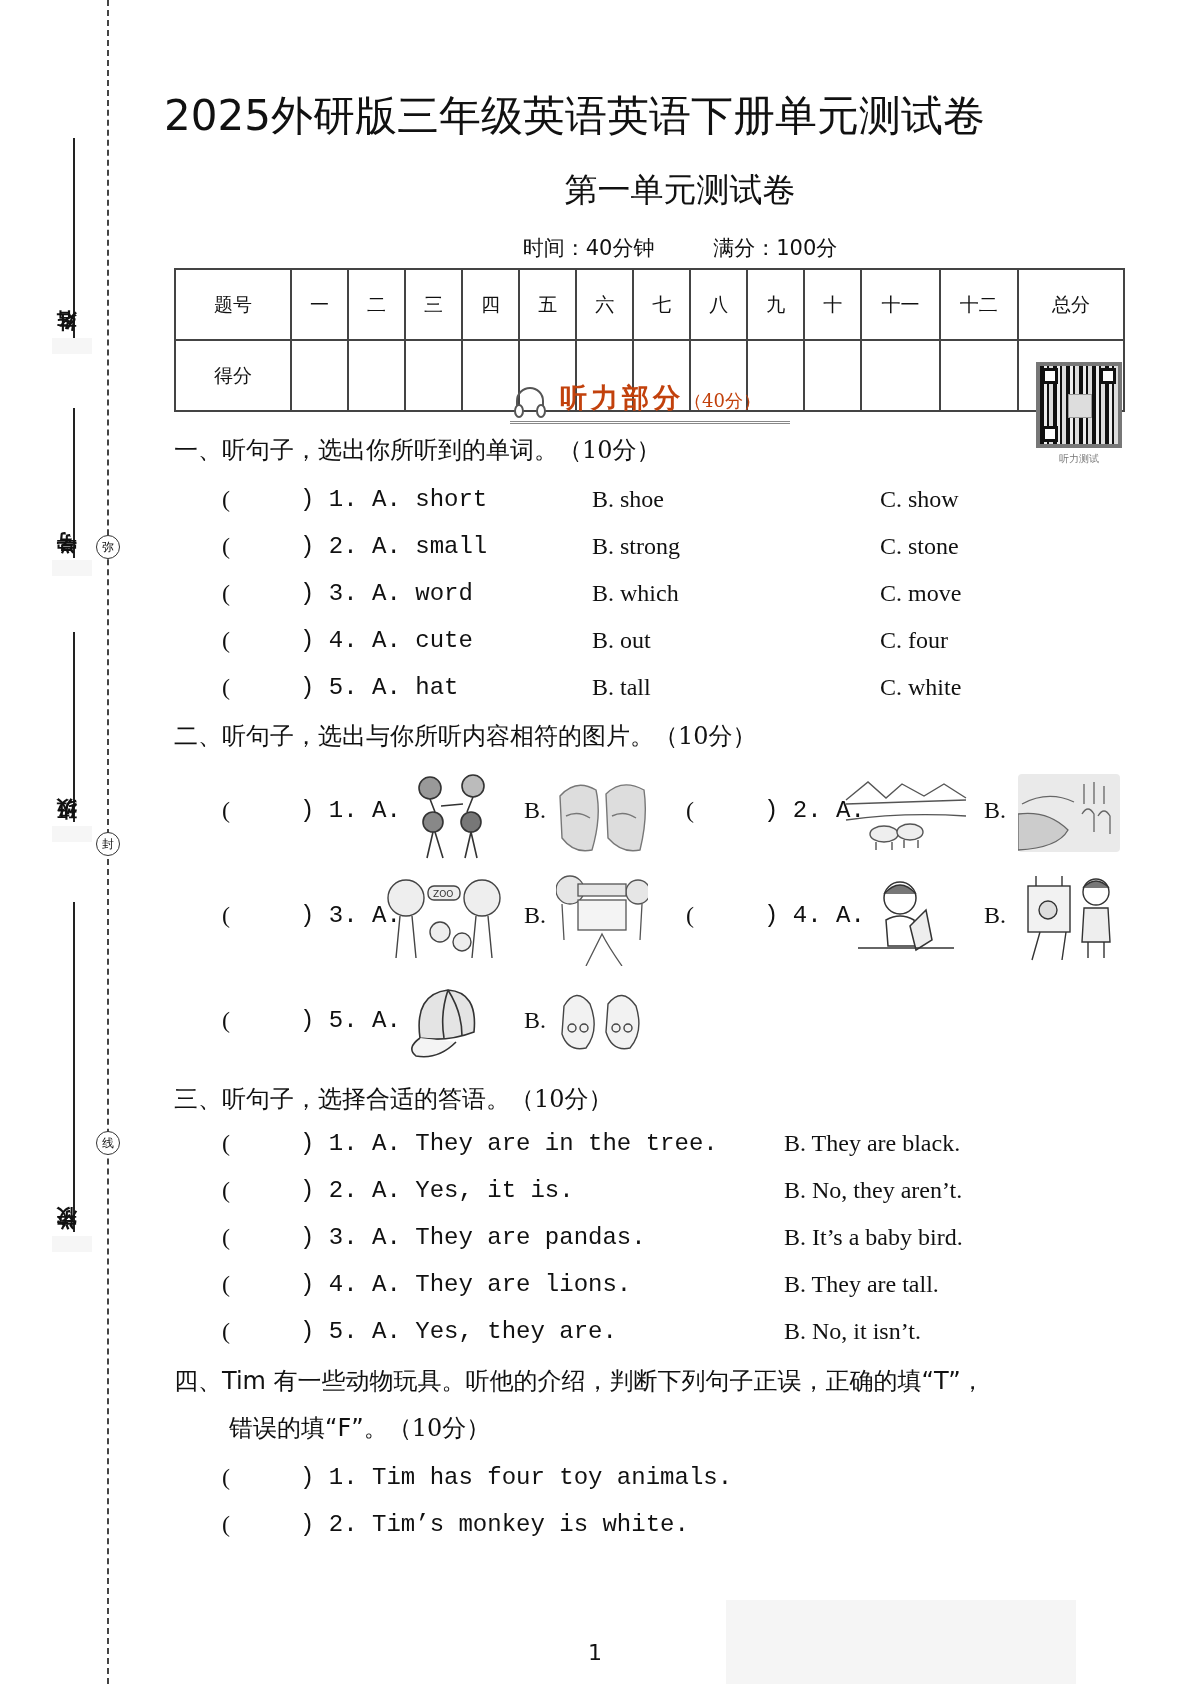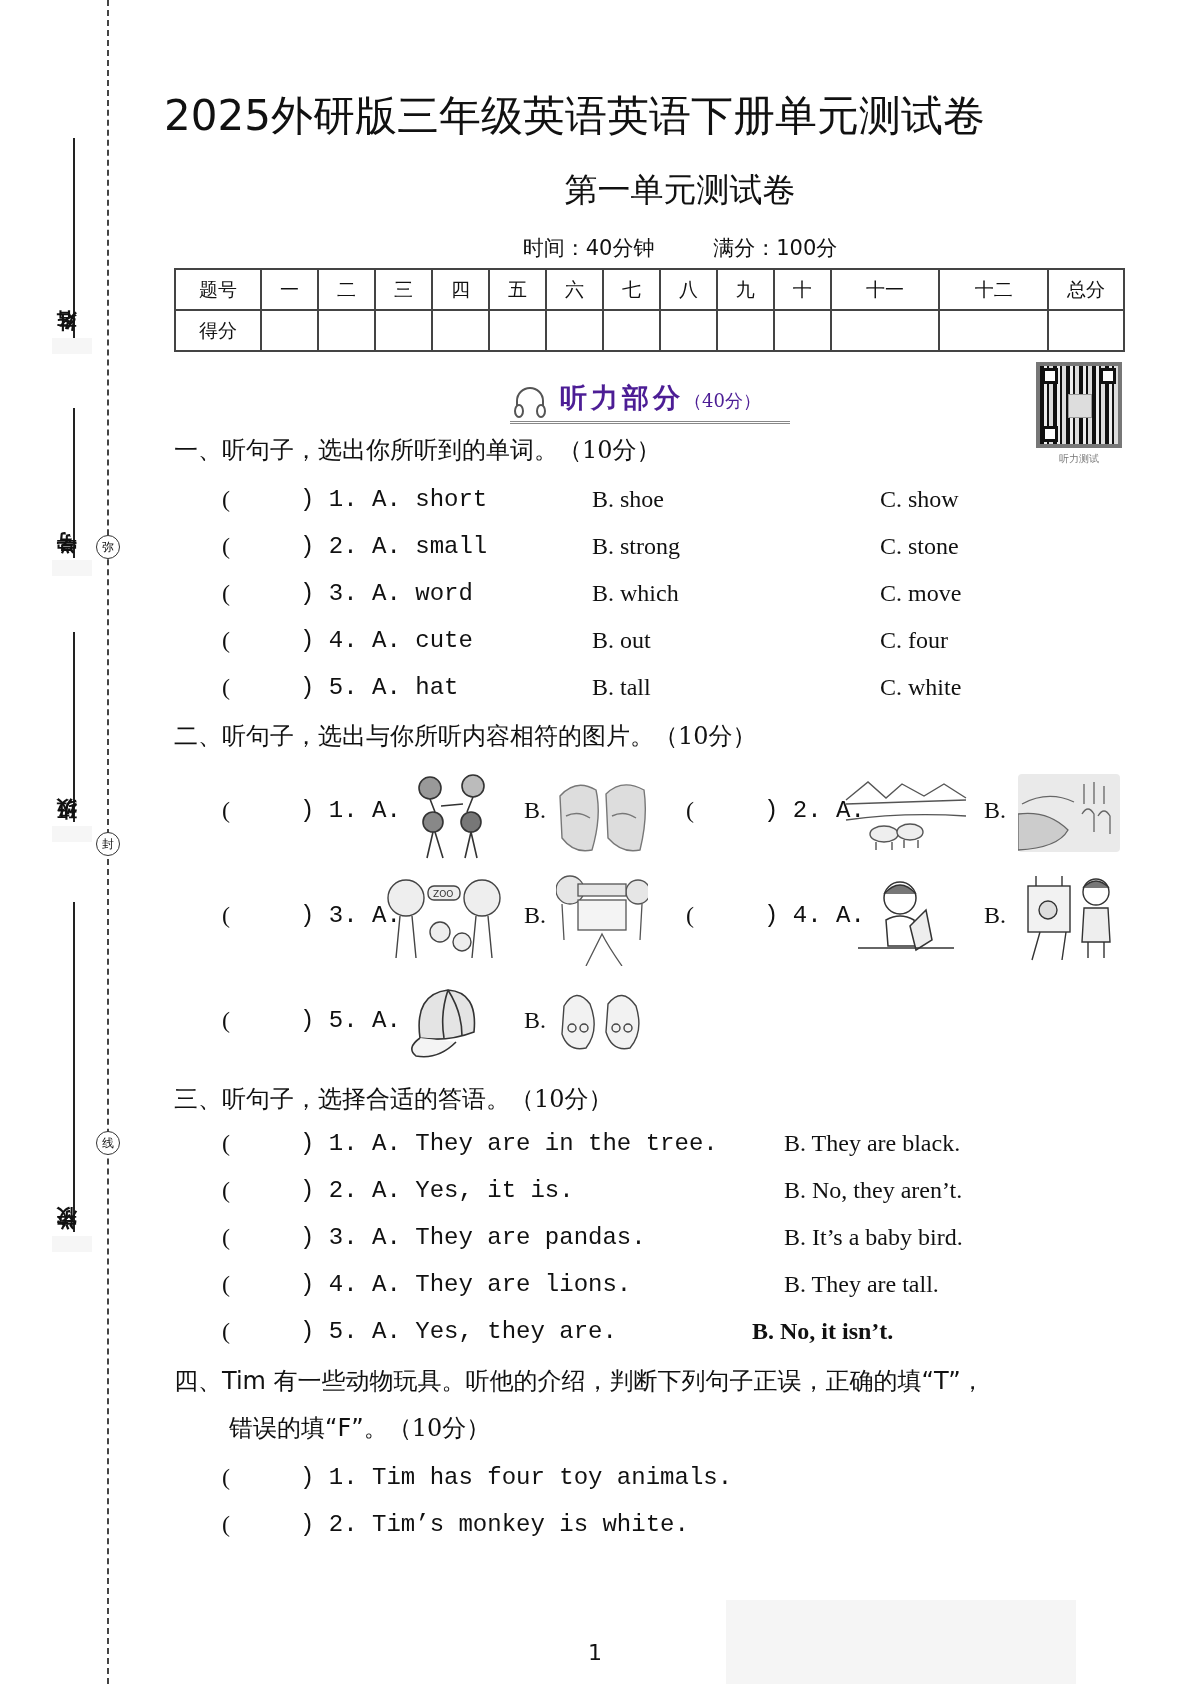--- a/index.html
+++ b/index.html
@@ -17,25 +17,25 @@
   .margin-label { position:absolute; left:52px; width:40px; font-family:"DejaVu Serif", serif; font-weight:bold;
                   font-size:20px; writing-mode:vertical-rl; transform:rotate(180deg); text-align:center;
                   background:#f6f6f6; padding:6px 0; letter-spacing:2px; }
 
   .title { left:164px; top:88px; width:1000px; text-align:left; font-size:42px; letter-spacing:0px; }
   .subtitle { left:180px; top:168px; width:1000px; text-align:center; font-size:33px; }
   .meta { left:180px; top:234px; width:1000px; text-align:center; font-size:21px; }
   .meta span + span { margin-left:52px; }
 
   table.score { position:absolute; left:174px; top:268px; width:951px; border-collapse:collapse; font-size:19px; }
-  table.score td { border:2px solid #444; height:39px; text-align:center; padding:0; }
+  table.score td { border:2px solid #444; height:39px; text-align:center; padding:15px; }
   table.score td.first { width:84px; }
 
   .section-banner { left:500px; top:380px; width:300px; height:42px; }
-  .banner-text { position:absolute; left:60px; top:0; font-size:27px; font-weight:bold; color:#4c1d95; letter-spacing:4px; }
+  .banner-text { position:absolute; left:60px; top:0; font-size:27px; font-weight:bold; color:#c2410c; letter-spacing:4px; }
   .banner-sub { font-size:18px; font-weight:normal; letter-spacing:0; font-family:"DejaVu Serif", serif; }
   .banner-underline { position:absolute; left:10px; top:41px; width:280px; border-top:3px double #888; }
 
   .qr { left:1036px; top:362px; width:86px; height:86px; background:#777; padding:4px; box-sizing:border-box; }
   .qr-inner { width:100%; height:100%; background:
       repeating-linear-gradient(90deg,#111 0 4px,#eee 4px 7px,#111 7px 9px,#ddd 9px 13px),
       repeating-linear-gradient(0deg,rgba(255,255,255,.6) 0 3px,rgba(0,0,0,0) 3px 7px);
       position:relative; }
   .qr-finder { position:absolute; width:16px; height:16px; border:3px solid #111; background:#fff; box-sizing:border-box; }
   .qr-center { position:absolute; left:28px; top:28px; width:22px; height:22px; background:#ddd; border:1px solid #999; }
@@ -346,21 +346,21 @@
 </div>
 <div class="row serif" style="top:1271px;width:860px;">
   <span class="paren-open">(</span>
   <span class="paren-close"><span>)</span> <span>4.</span> <span>A. They are lions.</span></span>
   <span class="opt" style="left:562px;">B. They are tall.</span>
   <span class="abs" style="left:12px;top:0;width:60px;height:30px;"></span>
 </div>
 <div class="row serif" style="top:1318px;width:860px;">
   <span class="paren-open">(</span>
   <span class="paren-close"><span>)</span> <span>5.</span> <span>A. Yes, they are.</span></span>
-  <span class="opt" style="left:530px;font-weight:bold;">B. No, it isn’t.</span>
+  <span class="opt" style="left:562px;">B. No, it isn’t.</span>
   <span class="abs" style="left:12px;top:0;width:60px;height:30px;"></span>
 </div>
 
 <div class="q-heading" style="top:1365px;">四、Tim 有一些动物玩具。听他的介绍，判断下列句子正误，正确的填“T”，</div>
 <div class="q-heading" style="top:1412px;left:229px;"><span>错误的填“F”。</span><span class="pts">（10分）</span></div>
 
 <div class="row serif" style="top:1464px;width:860px;">
   <span class="paren-open">(</span>
   <span class="paren-close"><span>)</span> <span>1.</span> <span>Tim has four toy animals.</span></span>
   <span class="abs" style="left:12px;top:0;width:60px;height:30px;"></span>

